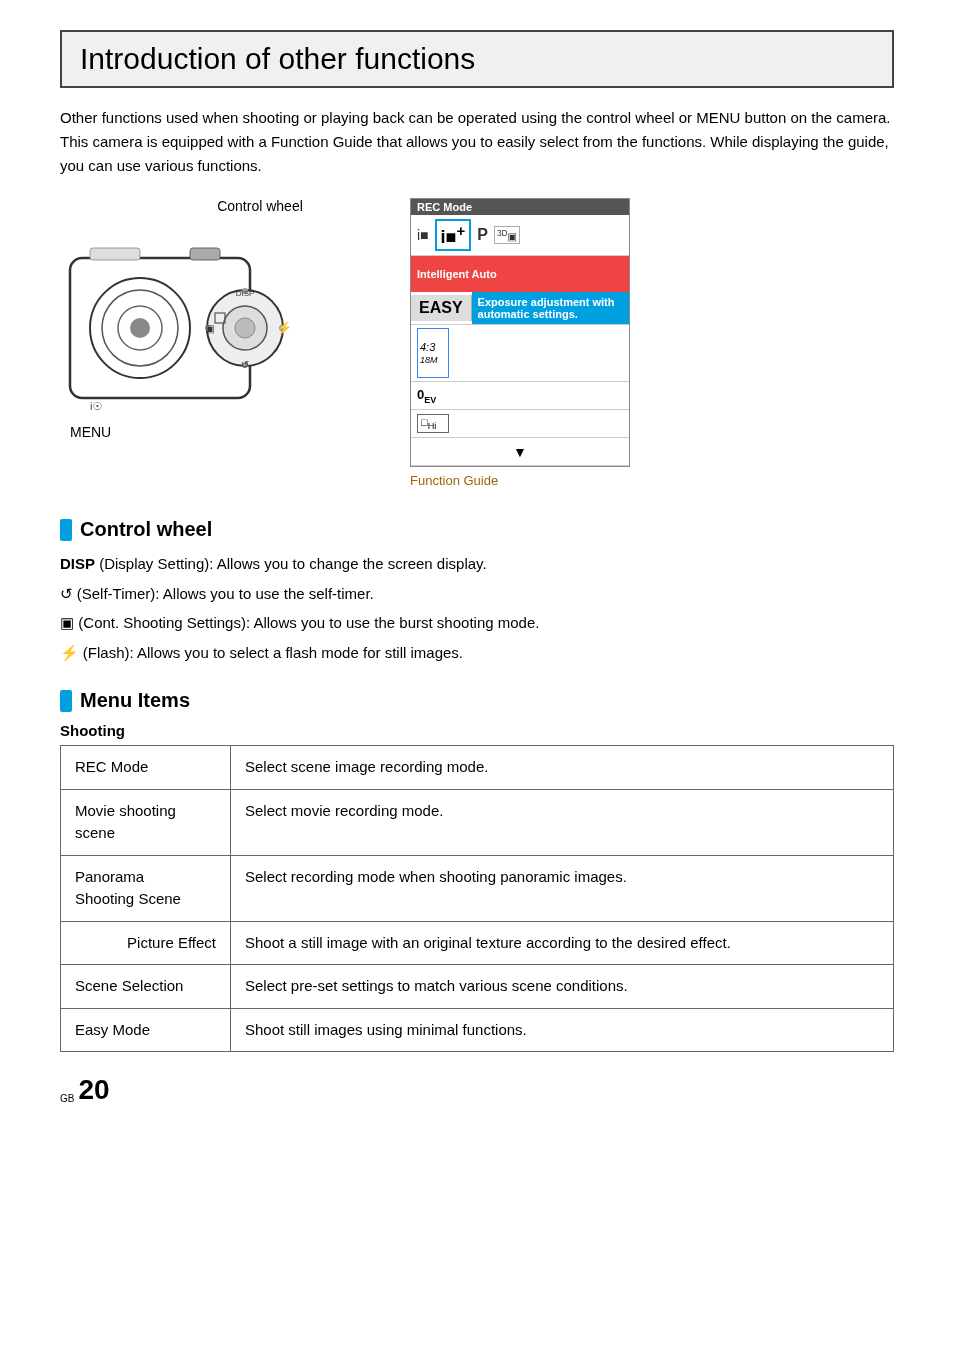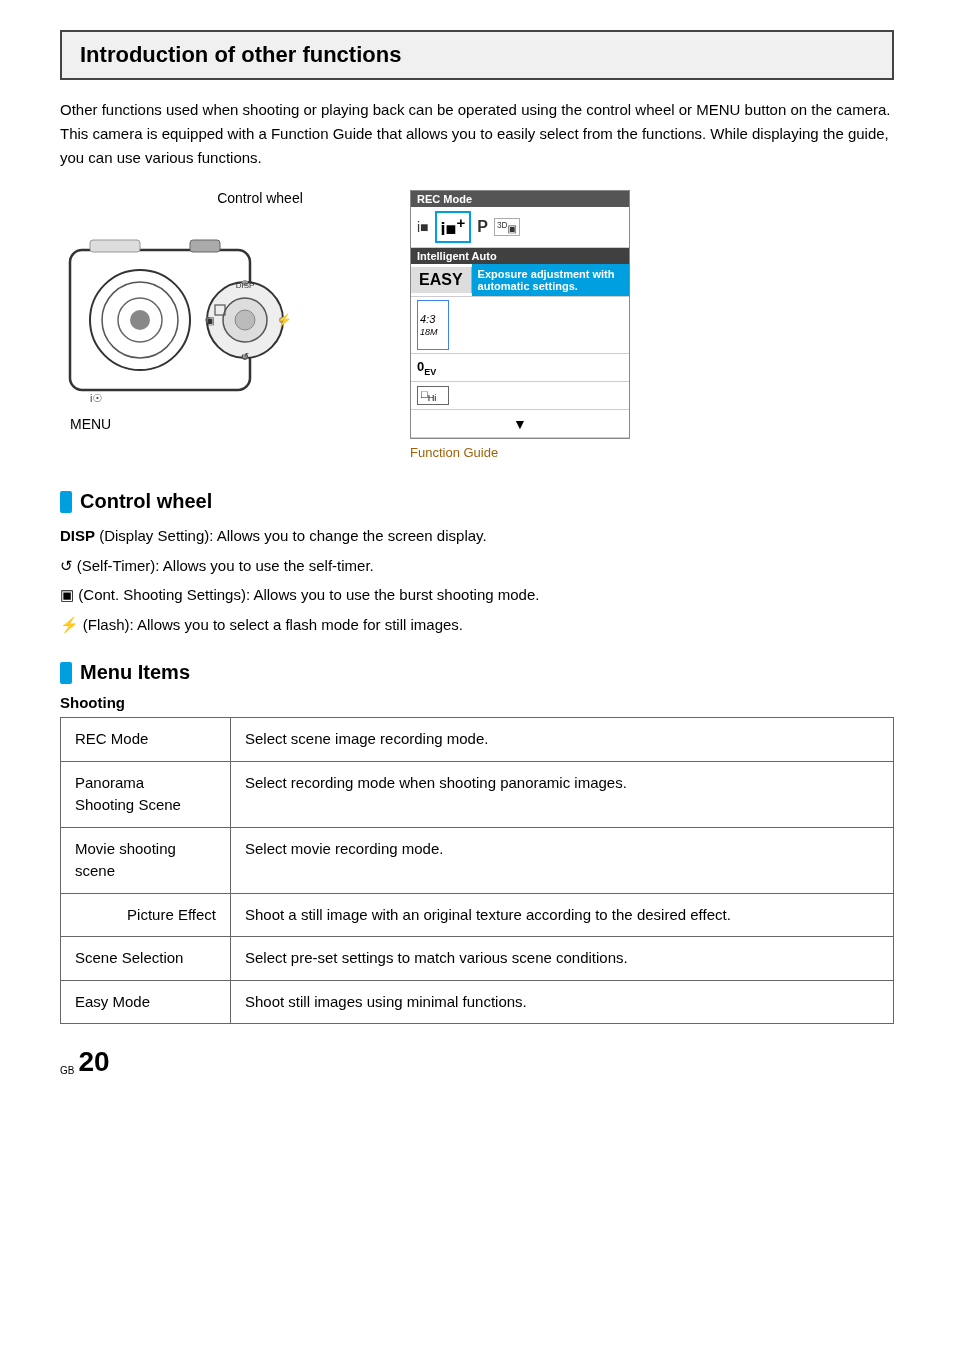--- a/index.html
+++ b/index.html
@@ -14,22 +14,22 @@
     }
 
     
     .page-header {
       border: 2px solid #444;
       background: #f0f0f0;
       padding: 10px 18px;
       margin-bottom: 18px;
     }
     .page-header h1 {
-      font-size: 22px;
-      font-weight: bold;
+      font-size: 30px;
+      font-weight: normal;
       color: #000;
     }
 
     .intro-text {
       font-size: 15px;
       line-height: 1.6;
       margin-bottom: 20px;
     }
 
     
@@ -284,21 +284,21 @@
 
       <div class="fg-header">REC Mode</div>
 
       <div class="fg-icons-row">
         <span class="fg-icon">i■</span>
         <span class="fg-icon-active">i■<sup>+</sup></span>
         <span class="fg-icon" style="font-size:16px;font-weight:bold;">P</span>
         <span class="fg-icon" style="font-size:10px;border:1px solid #aaa;padding:1px 2px;"><sup>3D</sup>▣</span>
       </div>
 
-      <div style="background:#404040;color:#fff;font-size:11px;font-weight:bold;padding:2px 6px;">Intelligent Auto</div>
+      <div style="background:#ef4444;color:#fff;font-size:11px;font-weight:bold;padding:12px 6px;">Intelligent Auto</div>
 
       <div class="fg-easy-row">
         <div class="fg-easy-label">EASY</div>
         <div class="fg-easy-desc">Exposure adjustment with automatic settings.</div>
       </div>
 
       <div class="fg-row">
         <span class="fg-row-icon" style="font-size:11px;border:1px solid #3b82f6;padding:12px 2px;display:inline-block;font-style:italic;">4:3<br><span style="font-size:9px;">18M</span></span>
         <span></span>
       </div>
@@ -336,30 +336,30 @@
     <span>Menu Items</span>
   </div>
   <div class="menu-section-title">Shooting</div>
   <table class="menu-table">
     <tbody id="menu-table-body">
     <tr>
           <td style="white-space: pre-line;">REC Mode</td>
           <td>Select scene image recording mode.</td>
         </tr>
         <tr>
+          <td style="white-space: pre-line;">Movie shooting
+scene</td>
+          <td>Select movie recording mode.</td>
+        </tr>
+        <tr>
           <td style="white-space: pre-line;">Panorama
 Shooting Scene</td>
           <td>Select recording mode when shooting panoramic images.</td>
         </tr>
         <tr>
-          <td style="white-space: pre-line;">Movie shooting
-scene</td>
-          <td>Select movie recording mode.</td>
-        </tr>
-        <tr>
           <td style="white-space: pre-line; text-align: right;">Picture Effect</td>
           <td>Shoot a still image with an original texture according to the desired effect.</td>
         </tr>
         <tr>
           <td style="white-space: pre-line;">Scene Selection</td>
           <td>Select pre-set settings to match various scene conditions.</td>
         </tr>
         <tr>
           <td style="white-space: pre-line;">Easy Mode</td>
           <td>Shoot still images using minimal functions.</td>

